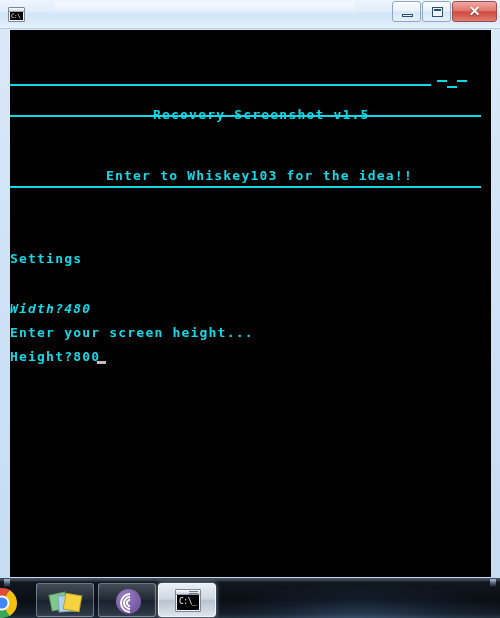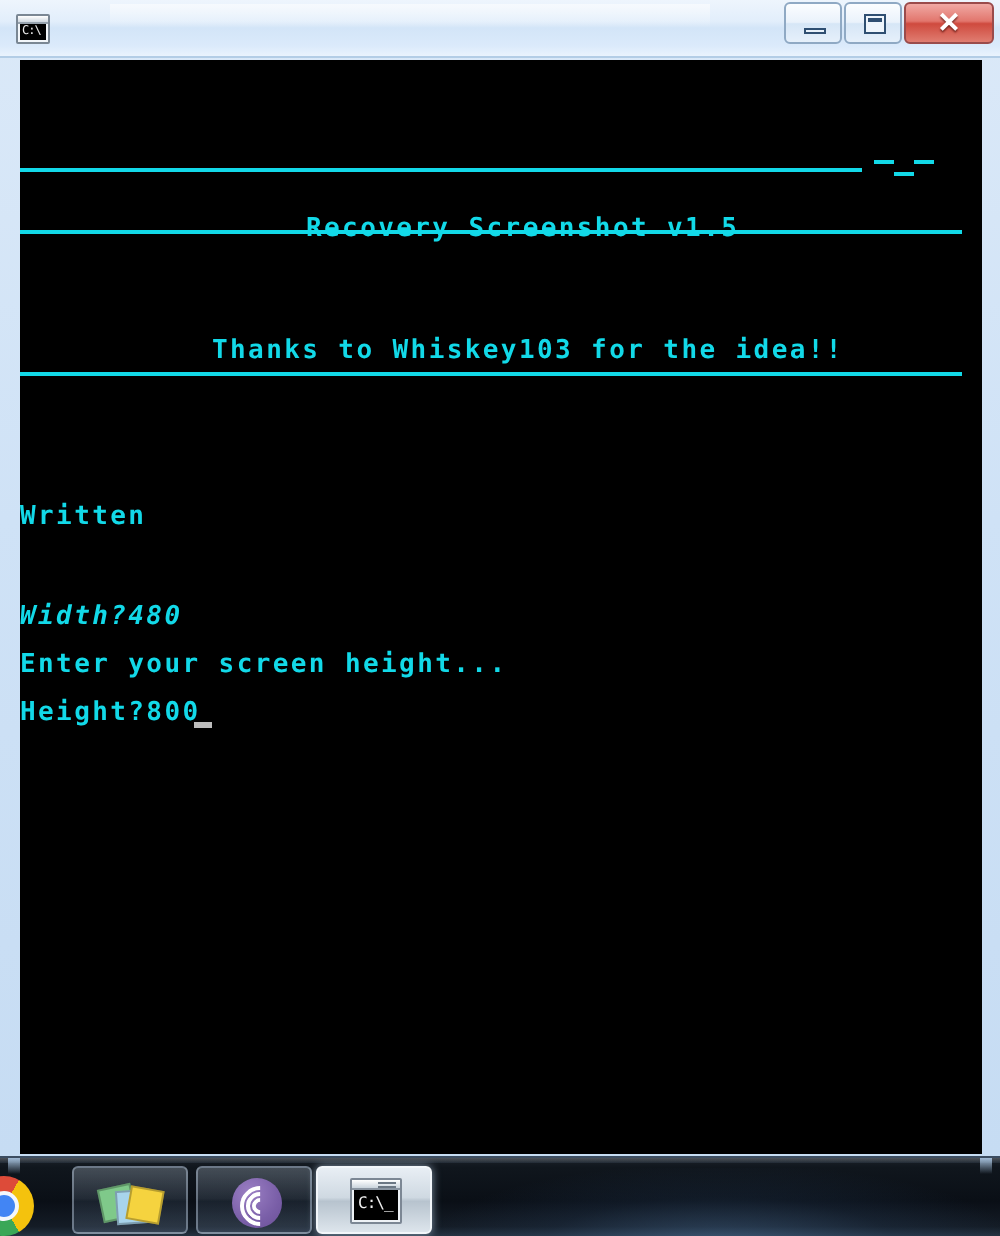--- a/index.html
+++ b/index.html
@@ -399,25 +399,25 @@
 
     <div class="hrule" id="rule-top"></div>
     <div id="rule-dash-a"></div>
     <div id="rule-dash-b"></div>
     <div id="rule-dash-c"></div>
 
     <div class="ctext" id="title-line">Recovery Screenshot v1.5</div>
 
     <div class="hrule" id="rule-mid"></div>
 
-    <div class="ctext" id="thanks-line">Thanks to Whiskey103 for the idea!!</div>
+    <div class="ctext" id="thanks-line">Enter to Whiskey103 for the idea!!</div>
 
     <div class="hrule" id="rule-bot"></div>
 
-    <div class="ctext" id="settings-label">Written</div>
+    <div class="ctext" id="settings-label">Settings</div>
     <div class="ctext" id="answer-width">Width?480</div>
     <div class="ctext" id="prompt-height">Enter your screen height...</div>
     <div class="ctext" id="answer-height">Height?800</div>
 
     <div id="cursor"></div>
   </div>
 </div>
 
 <div id="taskbar">
   <div class="tb-sliver" id="tb-sliver-l"></div>

